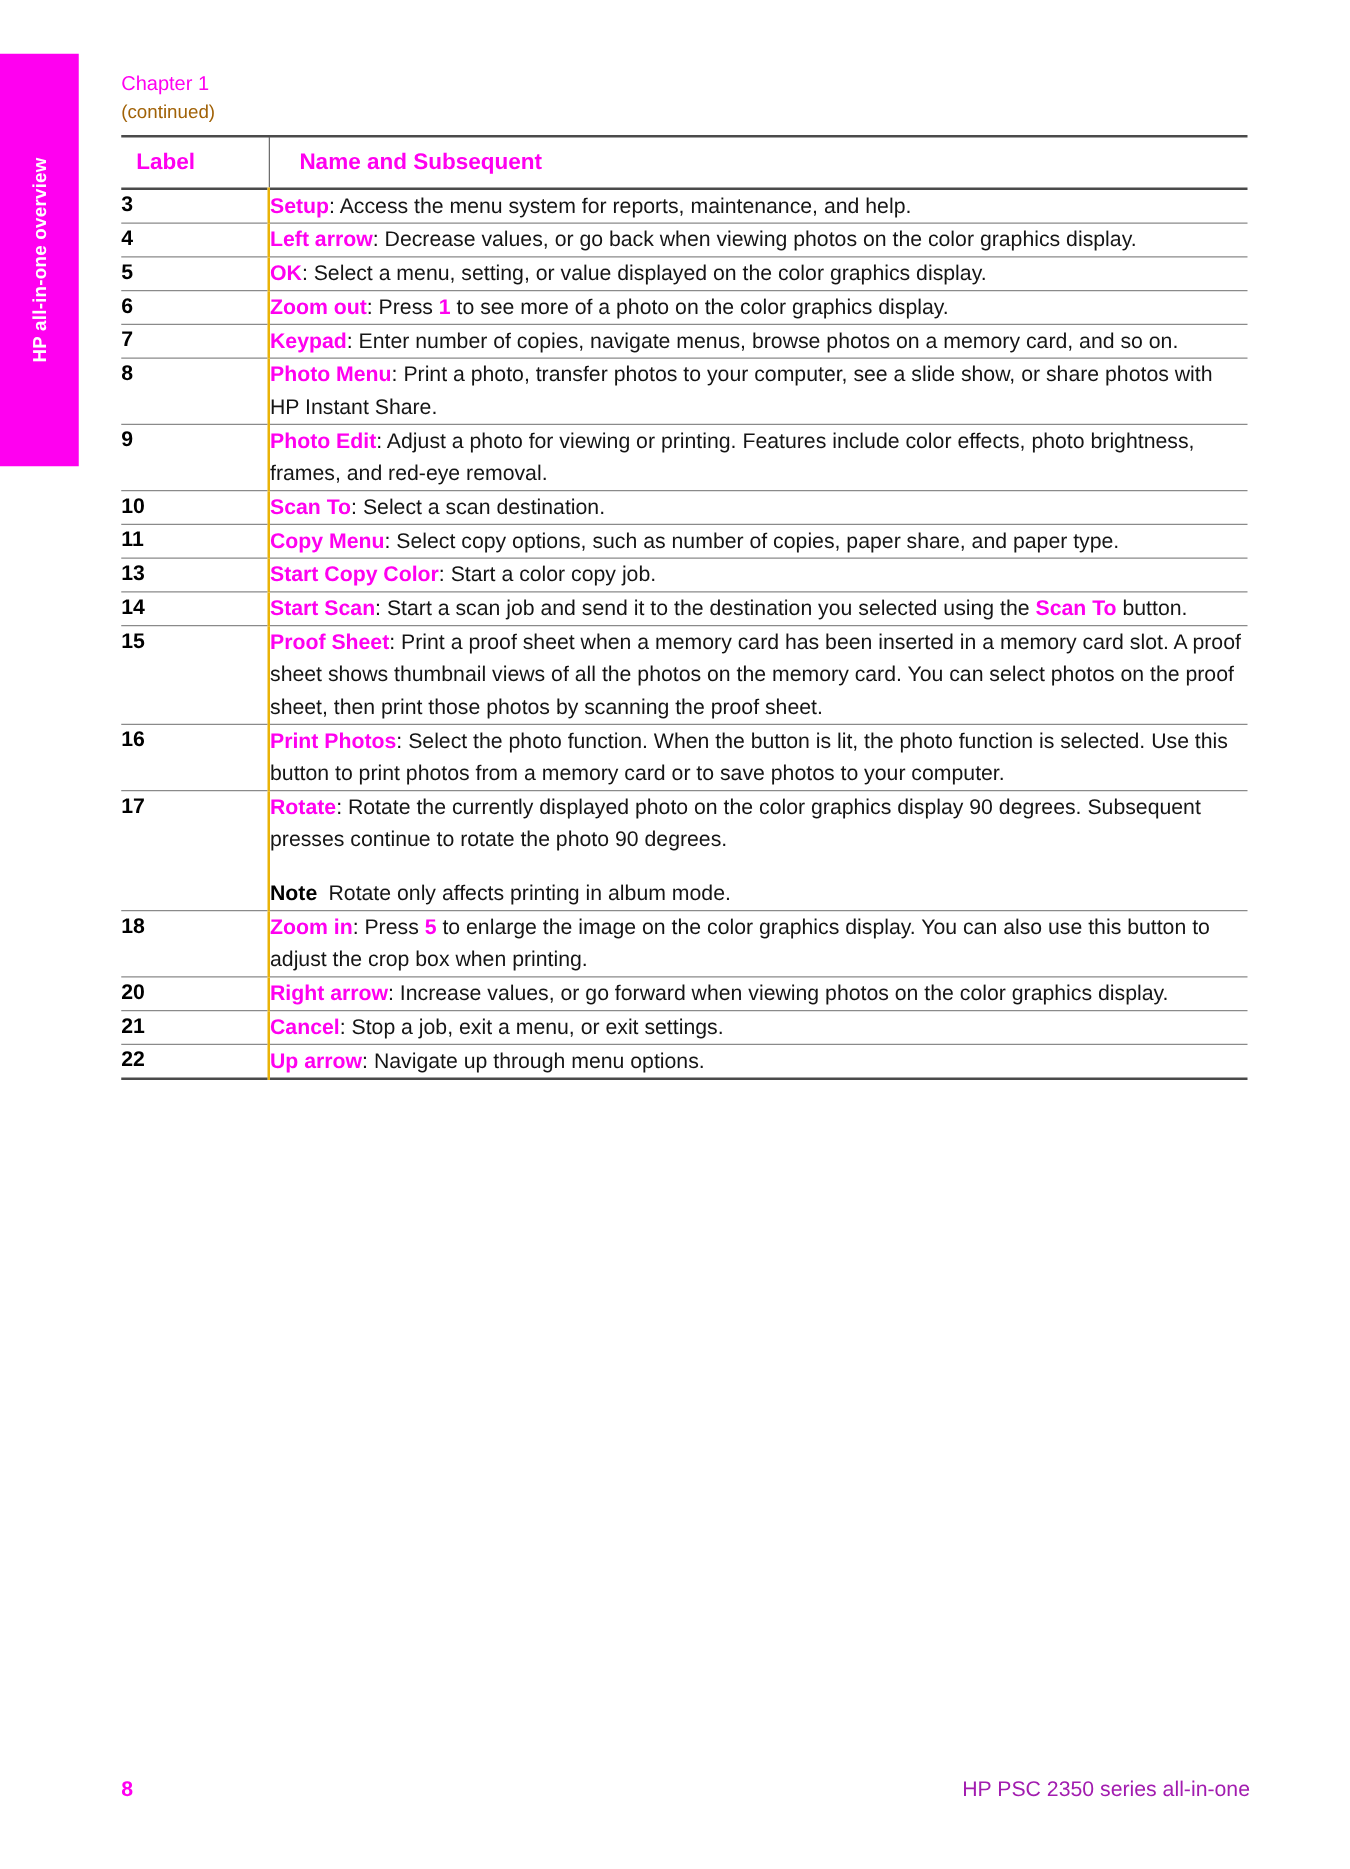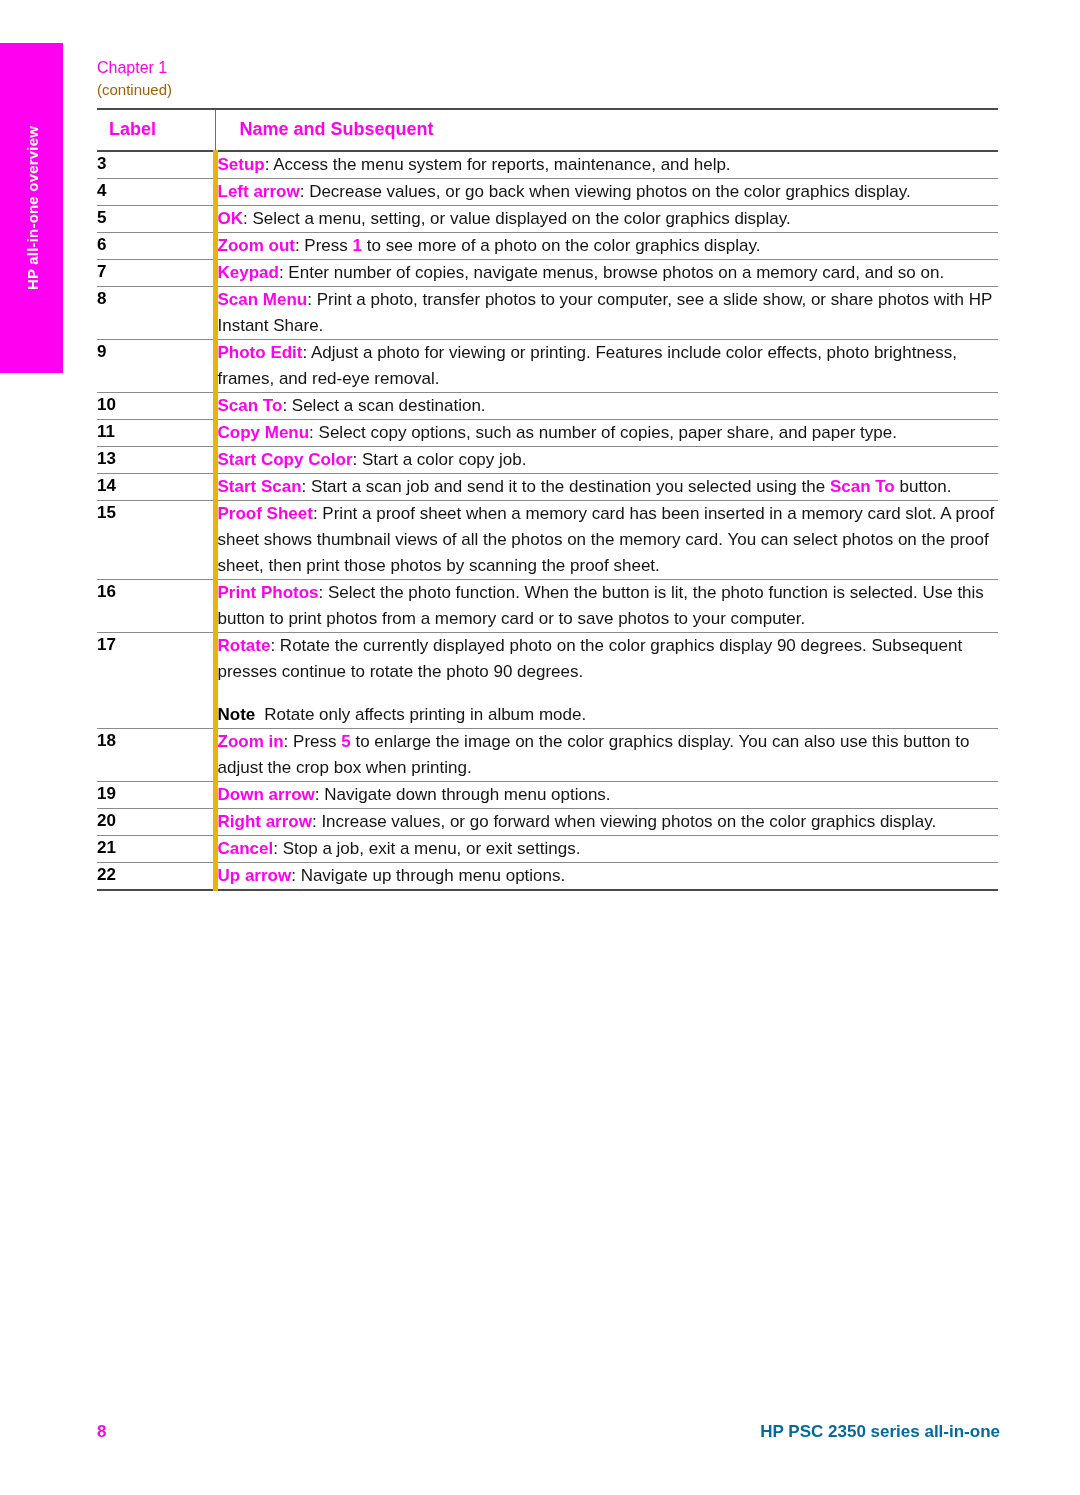--- a/index.html
+++ b/index.html
@@ -104,21 +104,21 @@
   td.cell-label {
     padding: 11px 0 11px 12px;
     font-size: 17px;
     font-weight: bold;
     color: #000000;
     text-align: left;
     line-height: 24px;
   }
   td.cell-desc {
     padding: 11px 14px 12px 24px;
-    border-left: 5px solid #eab308;
+    border-left: 2px solid #eab308;
     font-size: 17px;
     line-height: 26px;
     color: #151515;
   }
   td.cell-desc p { margin: 0; }
   td.cell-desc p + p { margin-top: 17px; }
 
   .term {
     font-weight: bold;
     color: #ff00f0;
@@ -142,22 +142,22 @@
     display: flex;
     justify-content: space-between;
     align-items: baseline;
   }
   .footer-page {
     color: #ff00f0;
     font-weight: bold;
     font-size: 17px;
   }
   .footer-title {
-    color: #0369a1;
-    font-weight: bold;
+    color: #a21caf;
+    font-weight: normal;
     font-size: 17px;
   }
 </style>
 </head>
 <body>
 
 <div class="side-tab">
   <span class="side-tab-label">HP all-in-one overview</span>
 </div>
 
@@ -206,21 +206,21 @@
         </tr>
         <tr class="data-row">
           <td class="cell-label">7</td>
           <td class="cell-desc">
             <p><span class="term">Keypad</span><span>: Enter number of copies, navigate menus, browse photos on a memory card, and so on.</span></p>
           </td>
         </tr>
         <tr class="data-row">
           <td class="cell-label">8</td>
           <td class="cell-desc">
-            <p><span class="term">Scan Menu</span><span>: Print a photo, transfer photos to your computer, see a slide show, or share photos with HP Instant Share.</span></p>
+            <p><span class="term">Photo Menu</span><span>: Print a photo, transfer photos to your computer, see a slide show, or share photos with HP Instant Share.</span></p>
           </td>
         </tr>
         <tr class="data-row">
           <td class="cell-label">9</td>
           <td class="cell-desc">
             <p><span class="term">Photo Edit</span><span>: Adjust a photo for viewing or printing. Features include color effects, photo brightness, frames, and red-eye removal.</span></p>
           </td>
         </tr>
         <tr class="data-row">
           <td class="cell-label">10</td>
@@ -262,26 +262,20 @@
           <td class="cell-label">17</td>
           <td class="cell-desc">
             <p><span class="term">Rotate</span><span>: Rotate the currently displayed photo on the color graphics display 90 degrees. Subsequent presses continue to rotate the photo 90 degrees.</span></p>
             <p><span class="note-label">Note</span><span>Rotate only affects printing in album mode.</span></p>
           </td>
         </tr>
         <tr class="data-row">
           <td class="cell-label">18</td>
           <td class="cell-desc">
             <p><span class="term">Zoom in</span><span>: Press </span><span class="keynum">5</span><span> to enlarge the image on the color graphics display. You can also use this button to adjust the crop box when printing.</span></p>
-          </td>
-        </tr>
-        <tr class="data-row">
-          <td class="cell-label">19</td>
-          <td class="cell-desc">
-            <p><span class="term">Down arrow</span><span>: Navigate down through menu options.</span></p>
           </td>
         </tr>
         <tr class="data-row">
           <td class="cell-label">20</td>
           <td class="cell-desc">
             <p><span class="term">Right arrow</span><span>: Increase values, or go forward when viewing photos on the color graphics display.</span></p>
           </td>
         </tr>
         <tr class="data-row">
           <td class="cell-label">21</td>

